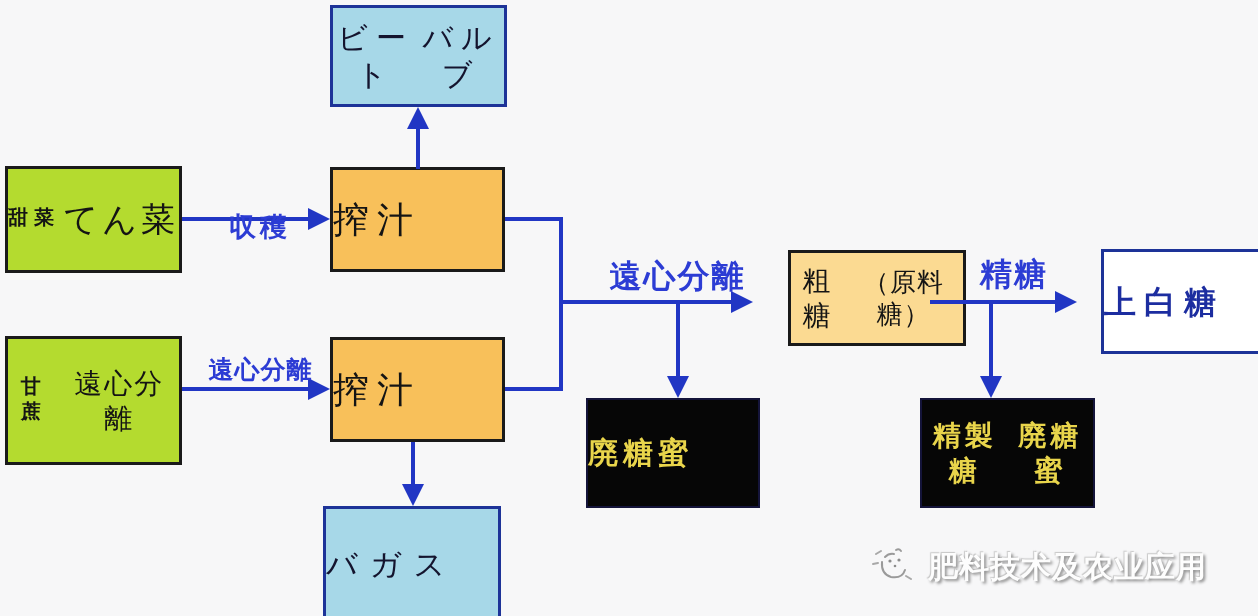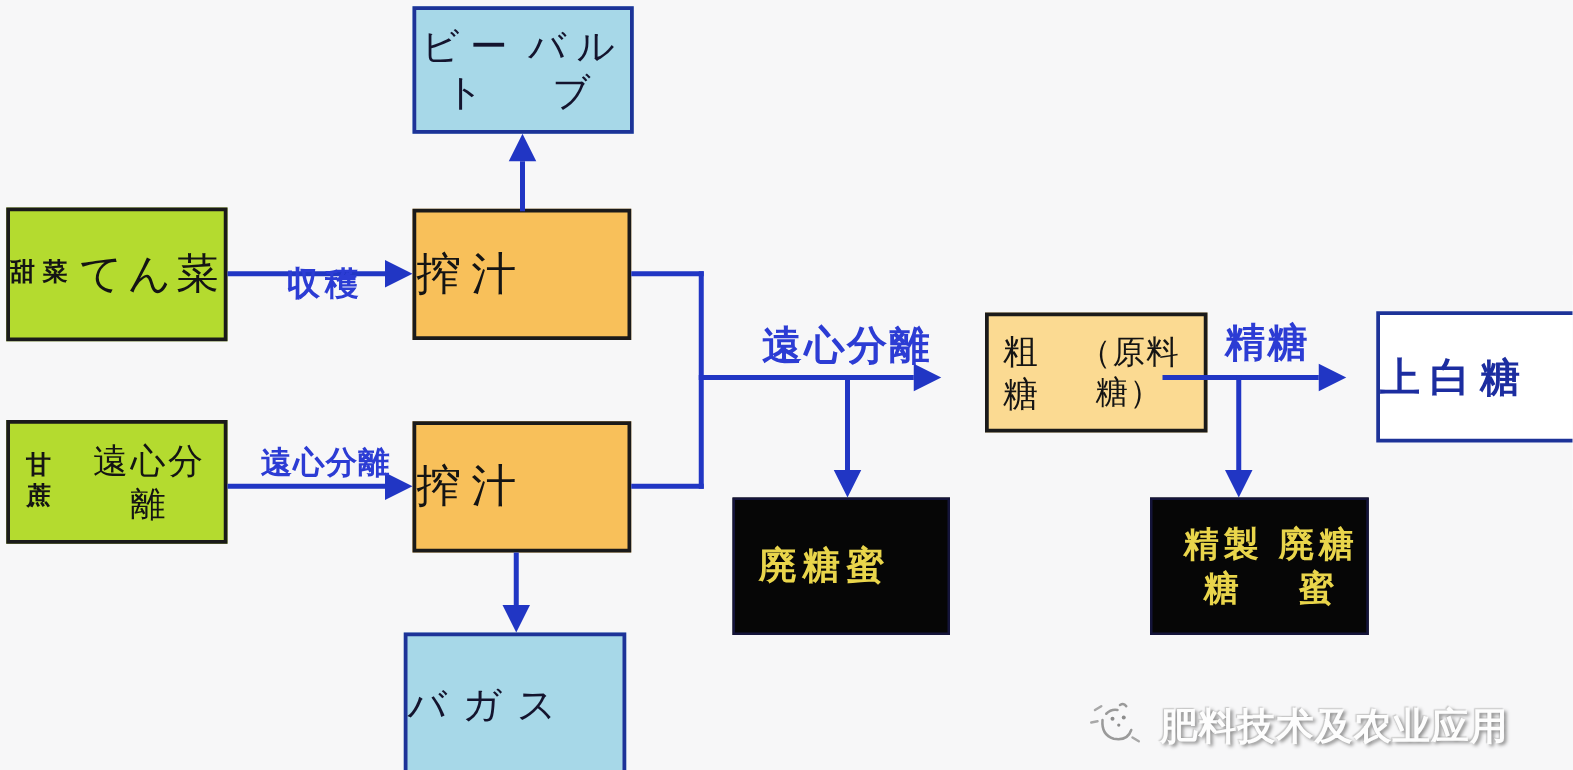--- a/index.html
+++ b/index.html
@@ -13,21 +13,21 @@
   body{font-family:"DejaVu Sans","Liberation Sans",sans-serif;background:#fff;}
   #canvas{position:relative;width:1258px;height:616px;background:var(--background);overflow:hidden;}
 
   .node{position:absolute;box-sizing:border-box;display:flex;flex-direction:row;
         align-items:center;justify-content:space-between;text-align:center;line-height:1.25;}
   .node.green{background:var(--green-fill);border:3px solid var(--dark-border);color:var(--node-text);}
   .node.orange{background:var(--orange-fill);border:3px solid var(--dark-border);color:var(--node-text);}
   .node.cream{background:var(--cream-fill);border:3px solid var(--dark-border);color:var(--node-text);}
   .node.lightblue{background:var(--lightblue-fill);border:3px solid var(--navy-border);color:#14142e;}
   .node.white{background:var(--white-fill);border:3px solid var(--navy-border);color:var(--navy-text);margin-left:24px;}
-  .node.black{background:var(--black-fill);border:2px solid #14143a;color:var(--yellow-text);padding-left:19px;}
+  .node.black{background:var(--black-fill);border:2px solid #14143a;color:var(--yellow-text);}
 
   .sub{font-size:20px;font-weight:bold;letter-spacing:6px;margin-bottom:4px;}
   .t34{font-size:34px;letter-spacing:4px;}
   .t28{font-size:28px;letter-spacing:2px;}
   .t36{font-size:36px;letter-spacing:8px;}
   .t30{font-size:30px;letter-spacing:8px;}
   .t31{font-size:31px;letter-spacing:12px;}
   .t32{font-size:32px;letter-spacing:8px;font-weight:bold;}
   .t26{font-size:26px;letter-spacing:1px;}
   .y30{font-size:30px;letter-spacing:5px;font-weight:bold;}
@@ -40,36 +40,36 @@
   .head-up{position:absolute;width:0;height:0;border-left:11px solid transparent;
            border-right:11px solid transparent;border-bottom:22px solid var(--arrow);}
   .head-down{position:absolute;width:0;height:0;border-left:11px solid transparent;
              border-right:11px solid transparent;border-top:22px solid var(--arrow);}
 
   .edge-label{position:absolute;color:var(--label-text);font-weight:bold;text-align:center;}
   .el27{font-size:27px;letter-spacing:4px;margin-top:26px;}
   .el25{font-size:25px;letter-spacing:1px;}
   .el26{font-size:32px;letter-spacing:2px;}
 
-  .watermark{position:absolute;left:868px;top:552px;width:386px;height:58px;
+  .watermark{position:absolute;left:868px;top:538px;width:386px;height:58px;
              display:flex;align-items:center;gap:10px;}
   .watermark .wm-text{font-size:30px;font-weight:bold;color:#fdfdfd;letter-spacing:1px;
              text-shadow:2px 2px 3px #8f8f8f, -1px -1px 1px #c8c8c8;}
 </style>
 </head>
 <body>
 
 <div id="canvas">
 
   <div class="node green" style="left:5px;top:166px;width:177px;height:107px;">
     <div class="sub">甜菜</div>
     <div class="t34">てん菜</div>
   </div>
 
-  <div class="node green" style="left:5px;top:336px;width:177px;height:99px;">
+  <div class="node green" style="left:5px;top:336px;width:177px;height:129px;">
     <div class="sub">甘蔗</div>
     <div class="t28">遠心分離</div>
   </div>
 
   <div class="node orange" style="left:330px;top:167px;width:175px;height:105px;">
     <div class="t36">搾汁</div>
   </div>
 
   <div class="node orange" style="left:330px;top:337px;width:175px;height:105px;">
     <div class="t36">搾汁</div>

